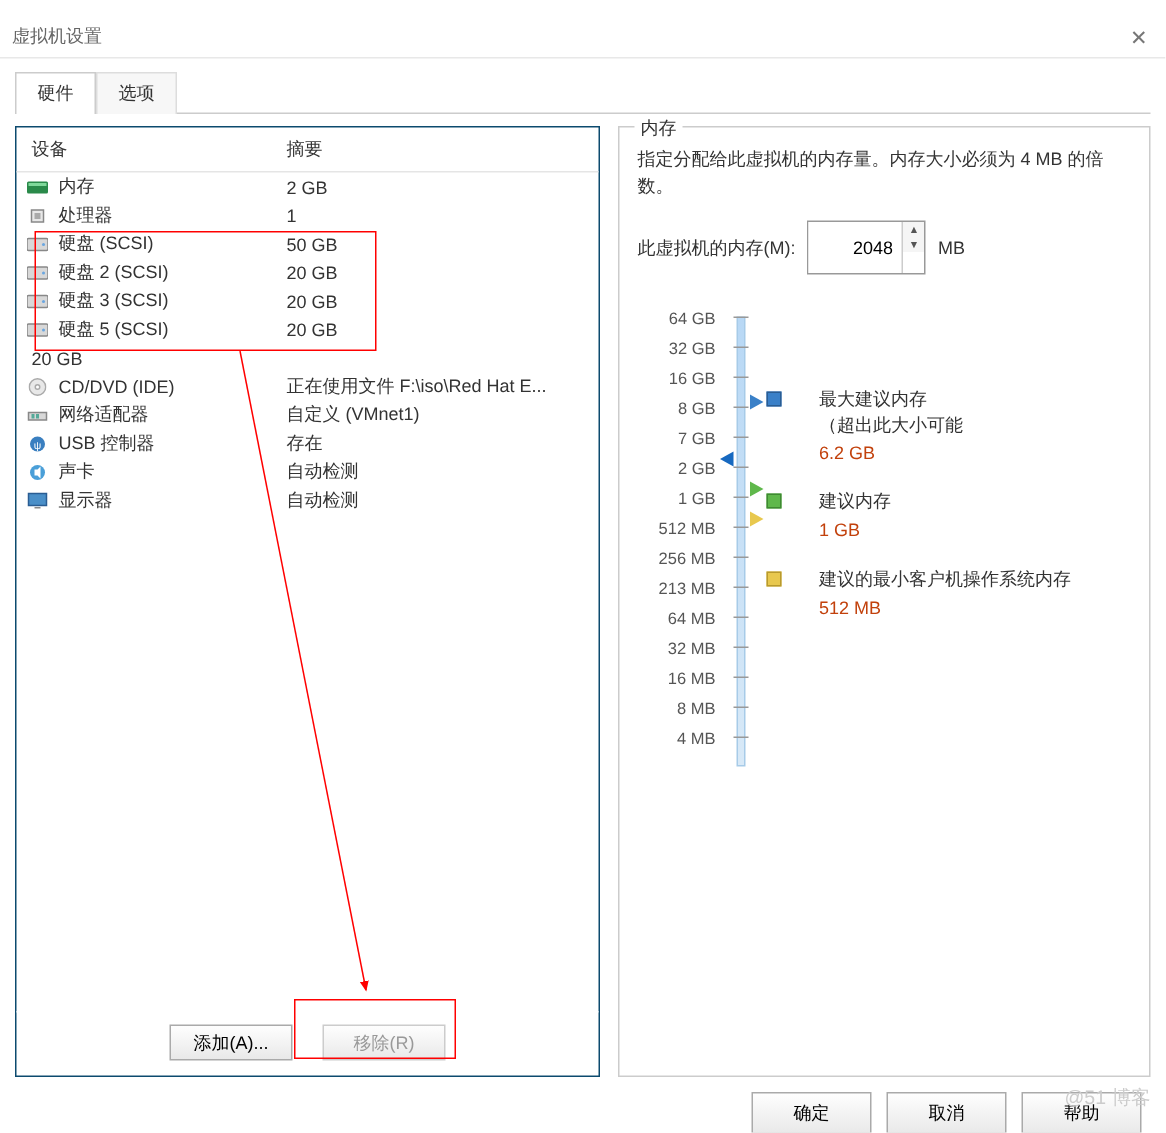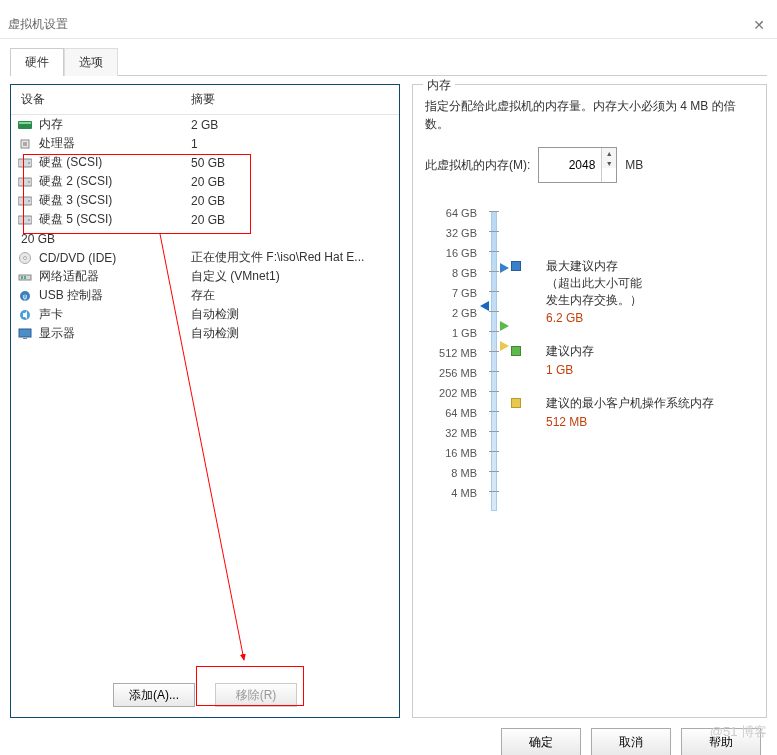--- a/index.html
+++ b/index.html
@@ -237,21 +237,21 @@
         <div class="mem-ticks" id="mem-ticks">
             <div class="mem-tick">64 GB</div>
             <div class="mem-tick">32 GB</div>
             <div class="mem-tick">16 GB</div>
             <div class="mem-tick">8 GB</div>
             <div class="mem-tick">7 GB</div>
             <div class="mem-tick">2 GB</div>
             <div class="mem-tick">1 GB</div>
             <div class="mem-tick">512 MB</div>
             <div class="mem-tick">256 MB</div>
-            <div class="mem-tick">202 MB</div>
+            <div class="mem-tick">213 MB</div>
             <div class="mem-tick">64 MB</div>
             <div class="mem-tick">32 MB</div>
             <div class="mem-tick">16 MB</div>
             <div class="mem-tick">8 MB</div>
             <div class="mem-tick">4 MB</div>
           </div>
         <div class="mem-bar-wrap">
           <div class="mem-bar"></div>
           <div id="bar-ticks">
               <div class="mem-tick-line" style="top: 8px;"></div>
@@ -274,21 +274,20 @@
           <div class="marker marker-right" style="top:60px;border-left-color:#3a80c8;"></div>
           <div class="marker marker-right" style="top:118px;border-left-color:#5fb84b;"></div>
           <div class="marker marker-right" style="top:138px;border-left-color:#e8c84e;"></div>
         </div>
         <div class="mem-legend">
           <div class="legend-item">
             <div class="legend-sq" style="background:#3a80c8;border:1px solid #2a5d93"></div>
             <div class="legend-text">
               <div>最大建议内存</div>
               <div>（超出此大小可能</div>
-              <div>发生内存交换。）</div>
               <div class="legend-sub">6.2 GB</div>
             </div>
           </div>
           <div class="legend-item">
             <div class="legend-sq" style="background:#5fb84b;border:1px solid #3f8a32"></div>
             <div class="legend-text">
               <div>建议内存</div>
               <div class="legend-sub">1 GB</div>
             </div>
           </div>

